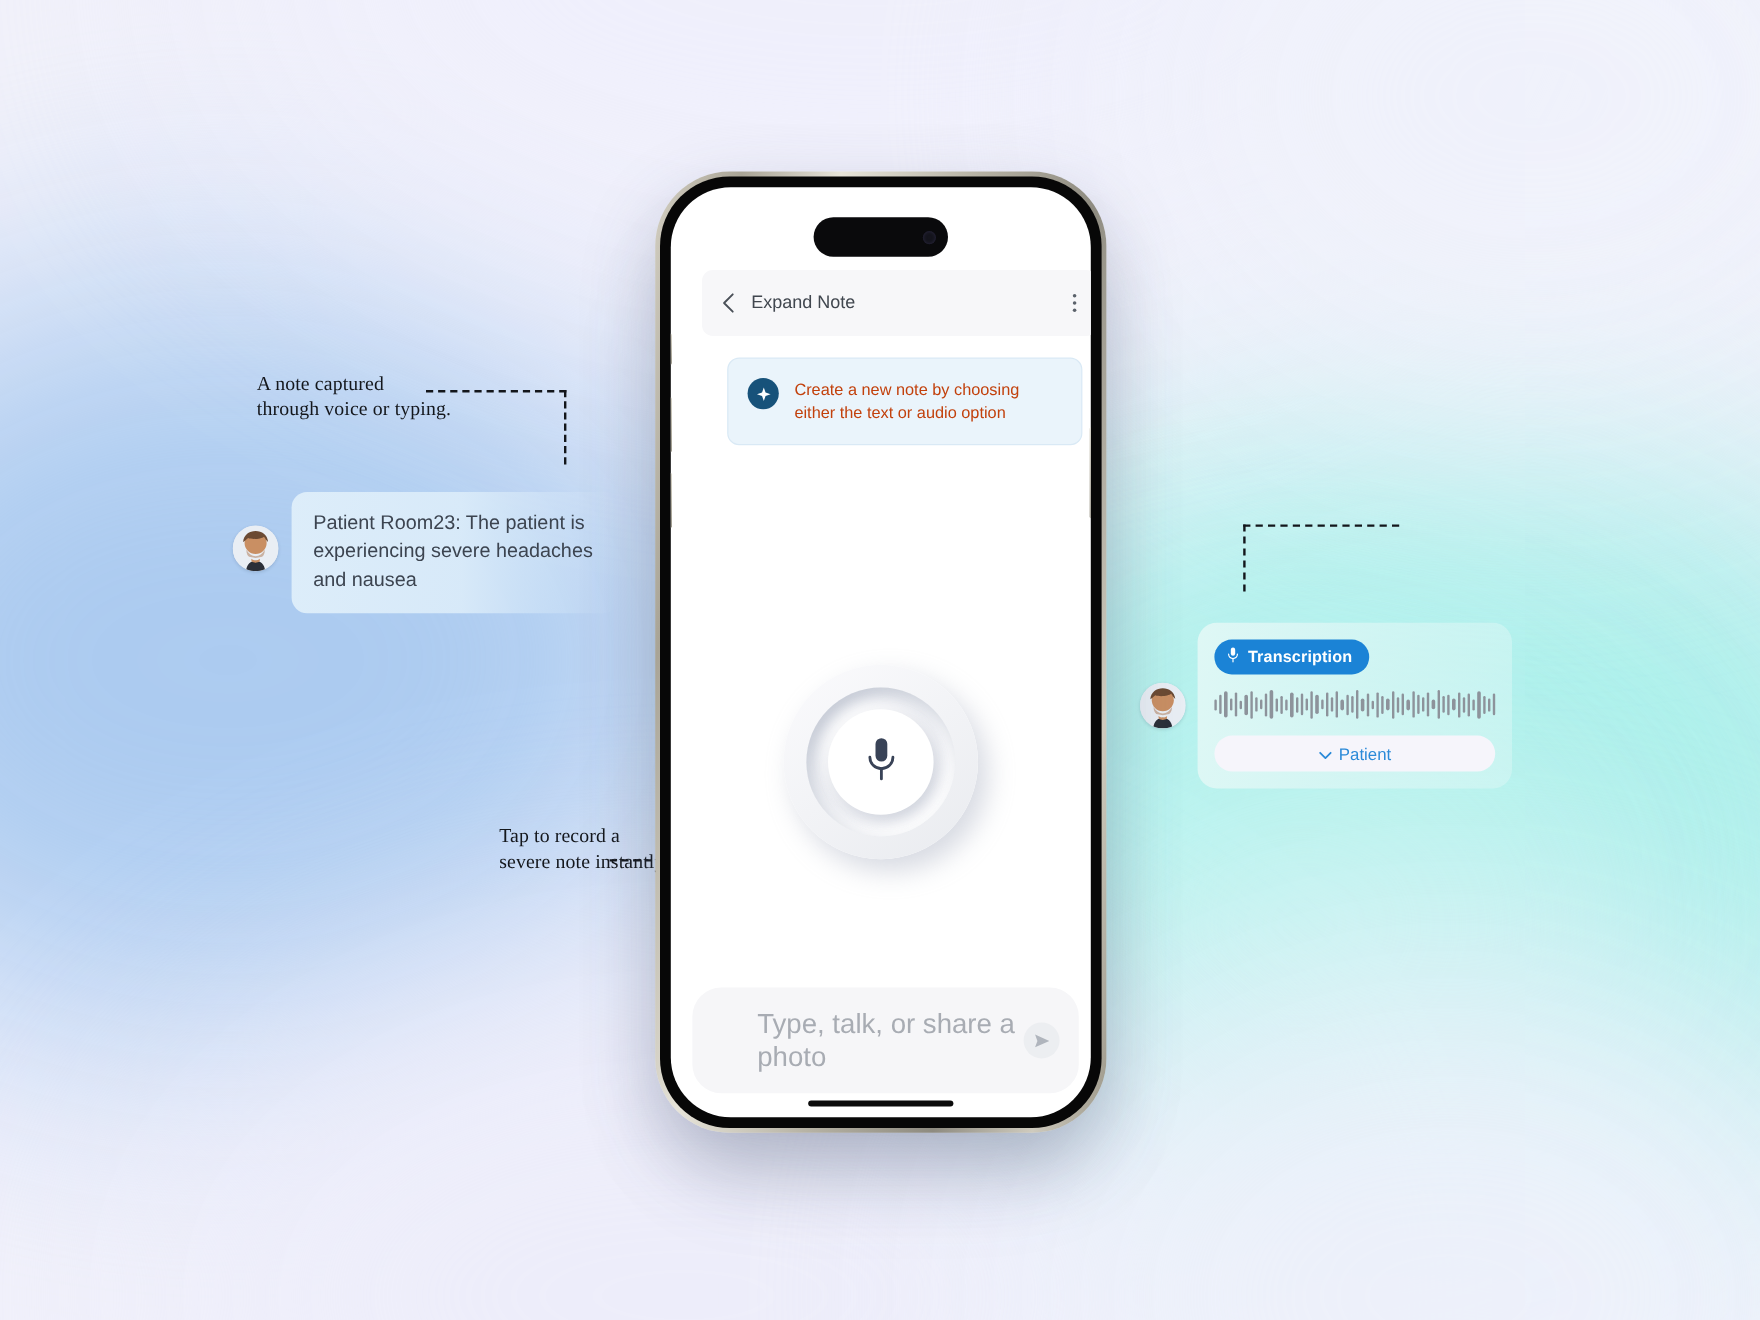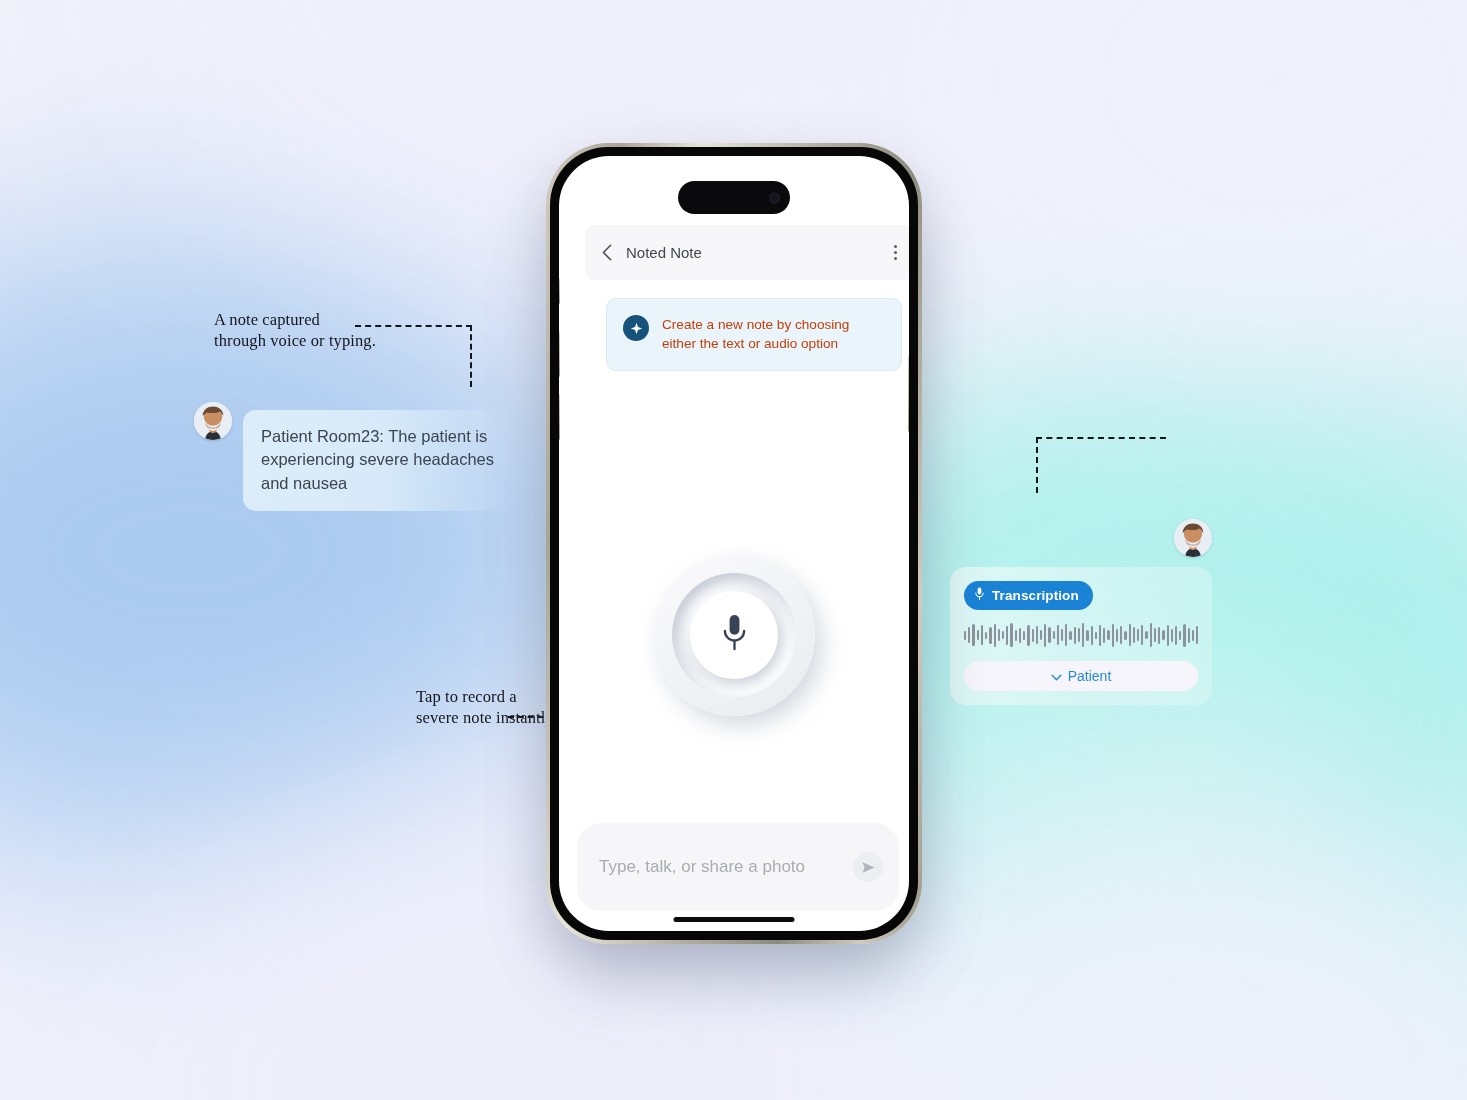--- a/index.html
+++ b/index.html
@@ -127,21 +127,21 @@
 
   
   .chat-left {
     position: absolute;
     left: 194px;
     top: 402px;
     width: 330px;
   }
   .msg-row {
     display: flex;
-    align-items: flex-start;
+    align-items: center;
     gap: 11px;
   }
   .avatar {
     width: 38px;
     height: 38px;
     border-radius: 50%;
     flex: 0 0 38px;
     overflow: hidden;
     box-shadow: 0 1px 3px rgba(20,40,70,.16);
     background: #e7eef5;
@@ -187,23 +187,22 @@
     justify-content: center;
   }
   .spark svg { display: block; }
 
   
   .chat-right {
     position: absolute;
     left: 950px;
     top: 519px;
     display: flex;
-    align-items: flex-end;
+    align-items: center;
     gap: 10px;
-    flex-direction: column;
   }
   .trans-card {
     width: 262px;
     border-radius: 16px;
     padding: 14px 14px 14px 14px;
     box-sizing: border-box;
     background: linear-gradient(100deg, rgba(227,248,246,.9) 0%, rgba(224,247,246,.62) 55%, rgba(226,248,247,.42) 100%);
   }
   .trans-badge {
     display: inline-flex;
@@ -413,22 +412,23 @@
     height: 88px;
     background: #f6f6f8;
     border-radius: 24px;
     display: flex;
     align-items: center;
     padding: 0 16px 0 22px;
     box-sizing: border-box;
   }
   .input-bar .ph {
     flex: 1;
-    font-size: 17px;
+    font-size: 23px;
     color: #a8acb3;
+    margin-left: 32px;
   }
   .send-btn {
     width: 30px;
     height: 30px;
     border-radius: 50%;
     background: #eceef1;
     display: flex;
     align-items: center;
     justify-content: center;
   }
@@ -591,21 +591,21 @@
         <div class="island">
           <div class="island-cam"></div>
         </div>
 
         <div class="app-header">
           <span class="icon-btn">
             <svg width="10" height="17" viewBox="0 0 10 17" xmlns="http://www.w3.org/2000/svg">
               <path d="M8.6 1.3L1.4 8.5l7.2 7.2" stroke="#4a5058" stroke-width="1.6" fill="none" stroke-linecap="round" stroke-linejoin="round"></path>
             </svg>
           </span>
-          <span class="title">Noted Note</span>
+          <span class="title">Expand Note</span>
           <span class="kebab">
             <span></span>
               <span></span>
               <span></span>
           </span>
         </div>
 
         <div class="info-card">
           <span class="spark">
             <svg width="13" height="13" viewBox="0 0 24 24" xmlns="http://www.w3.org/2000/svg">

